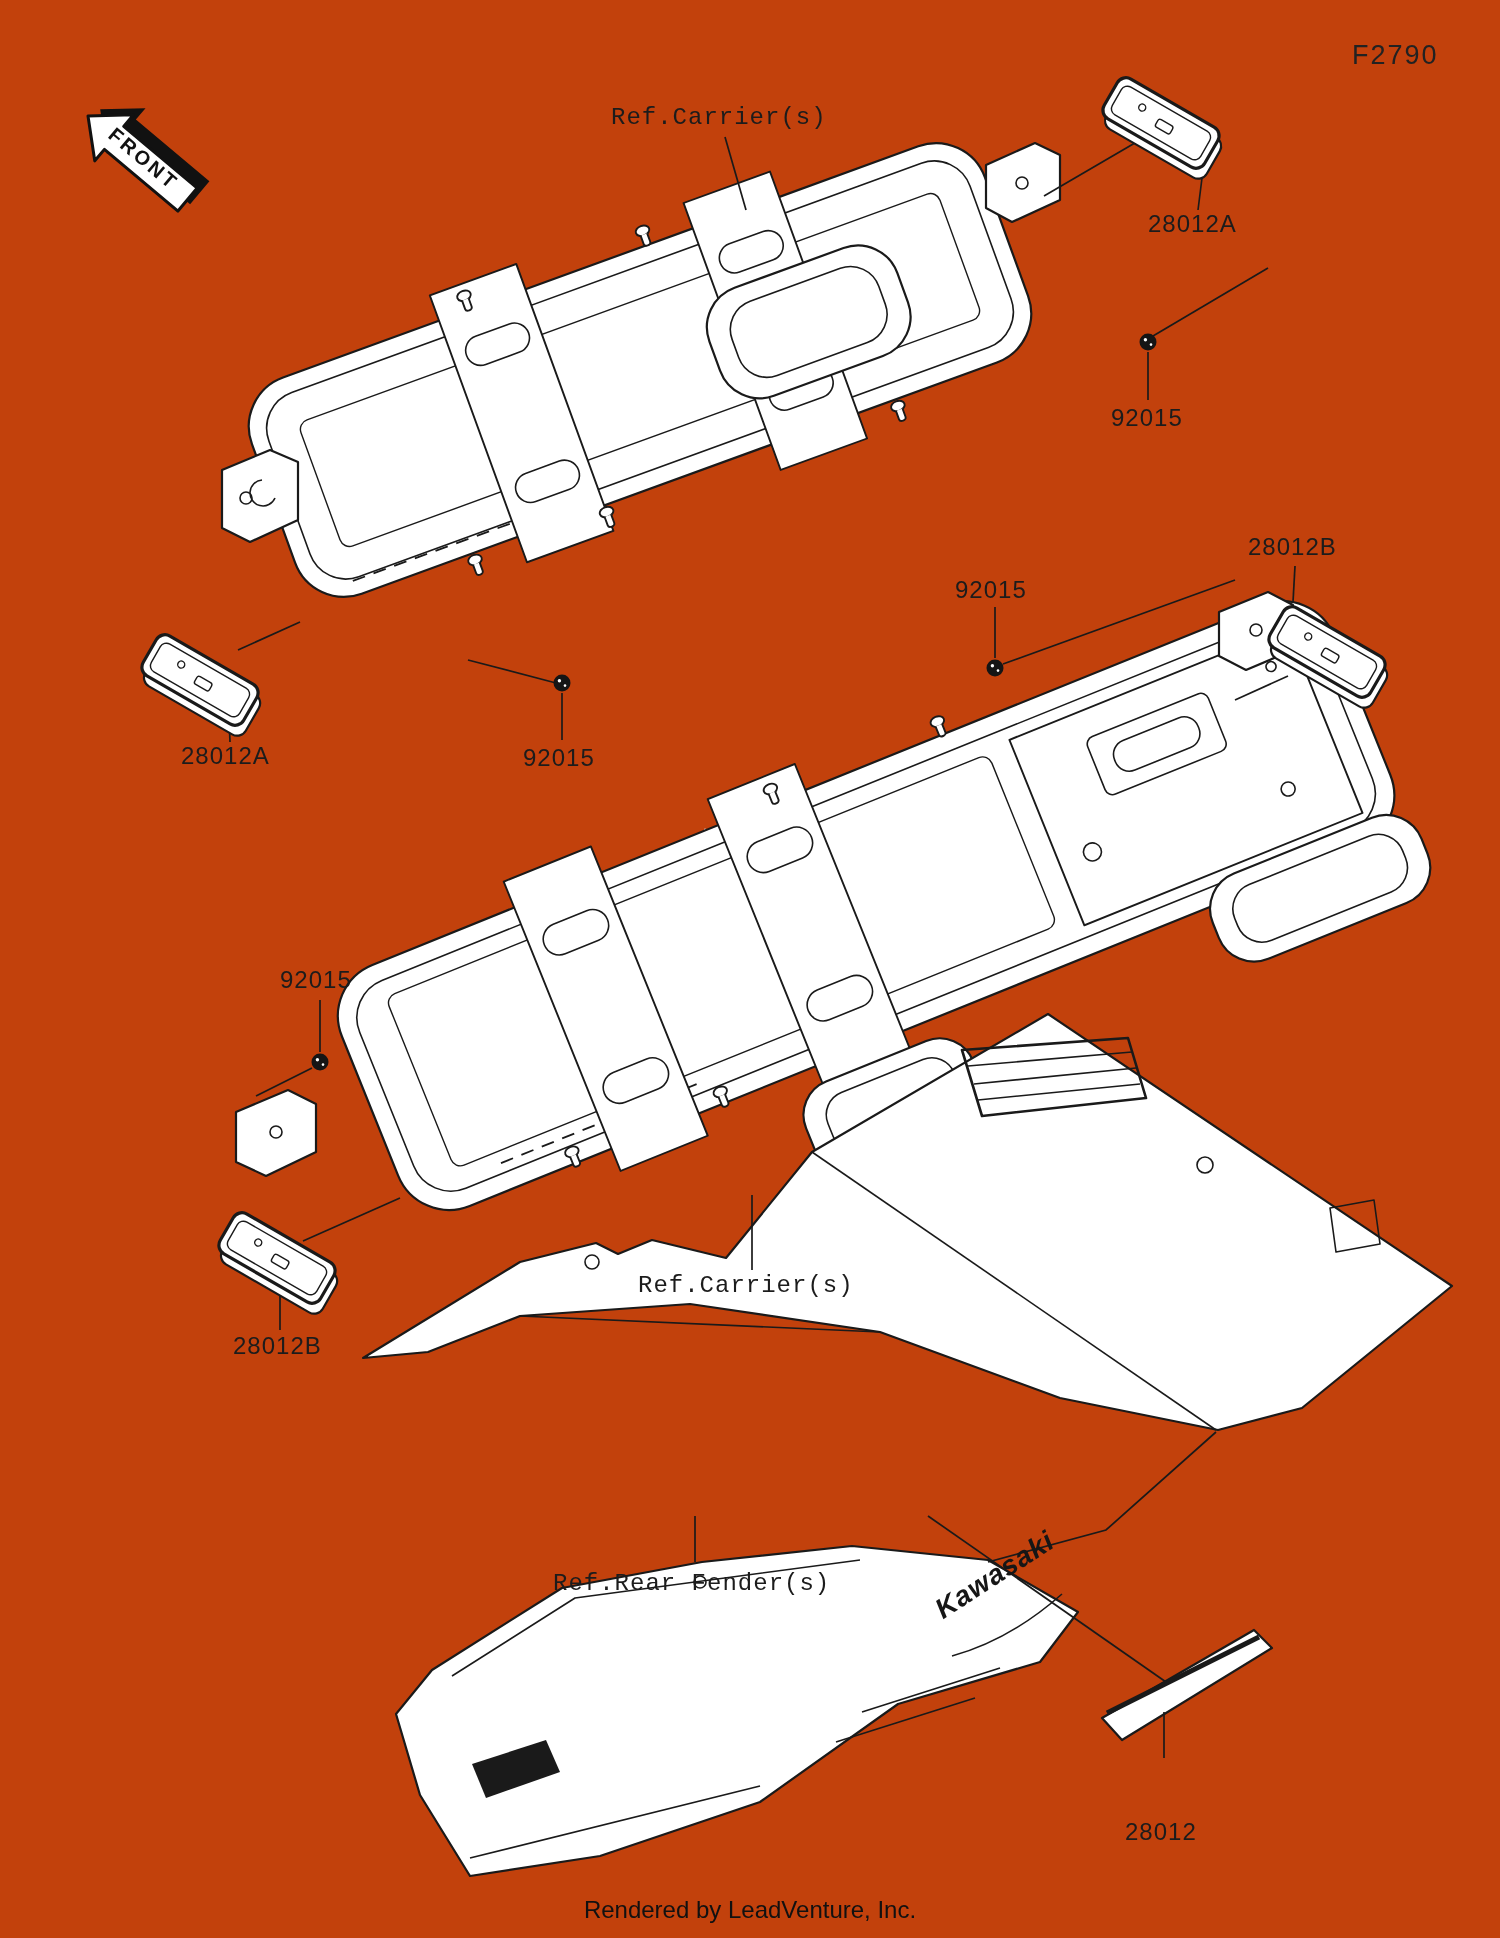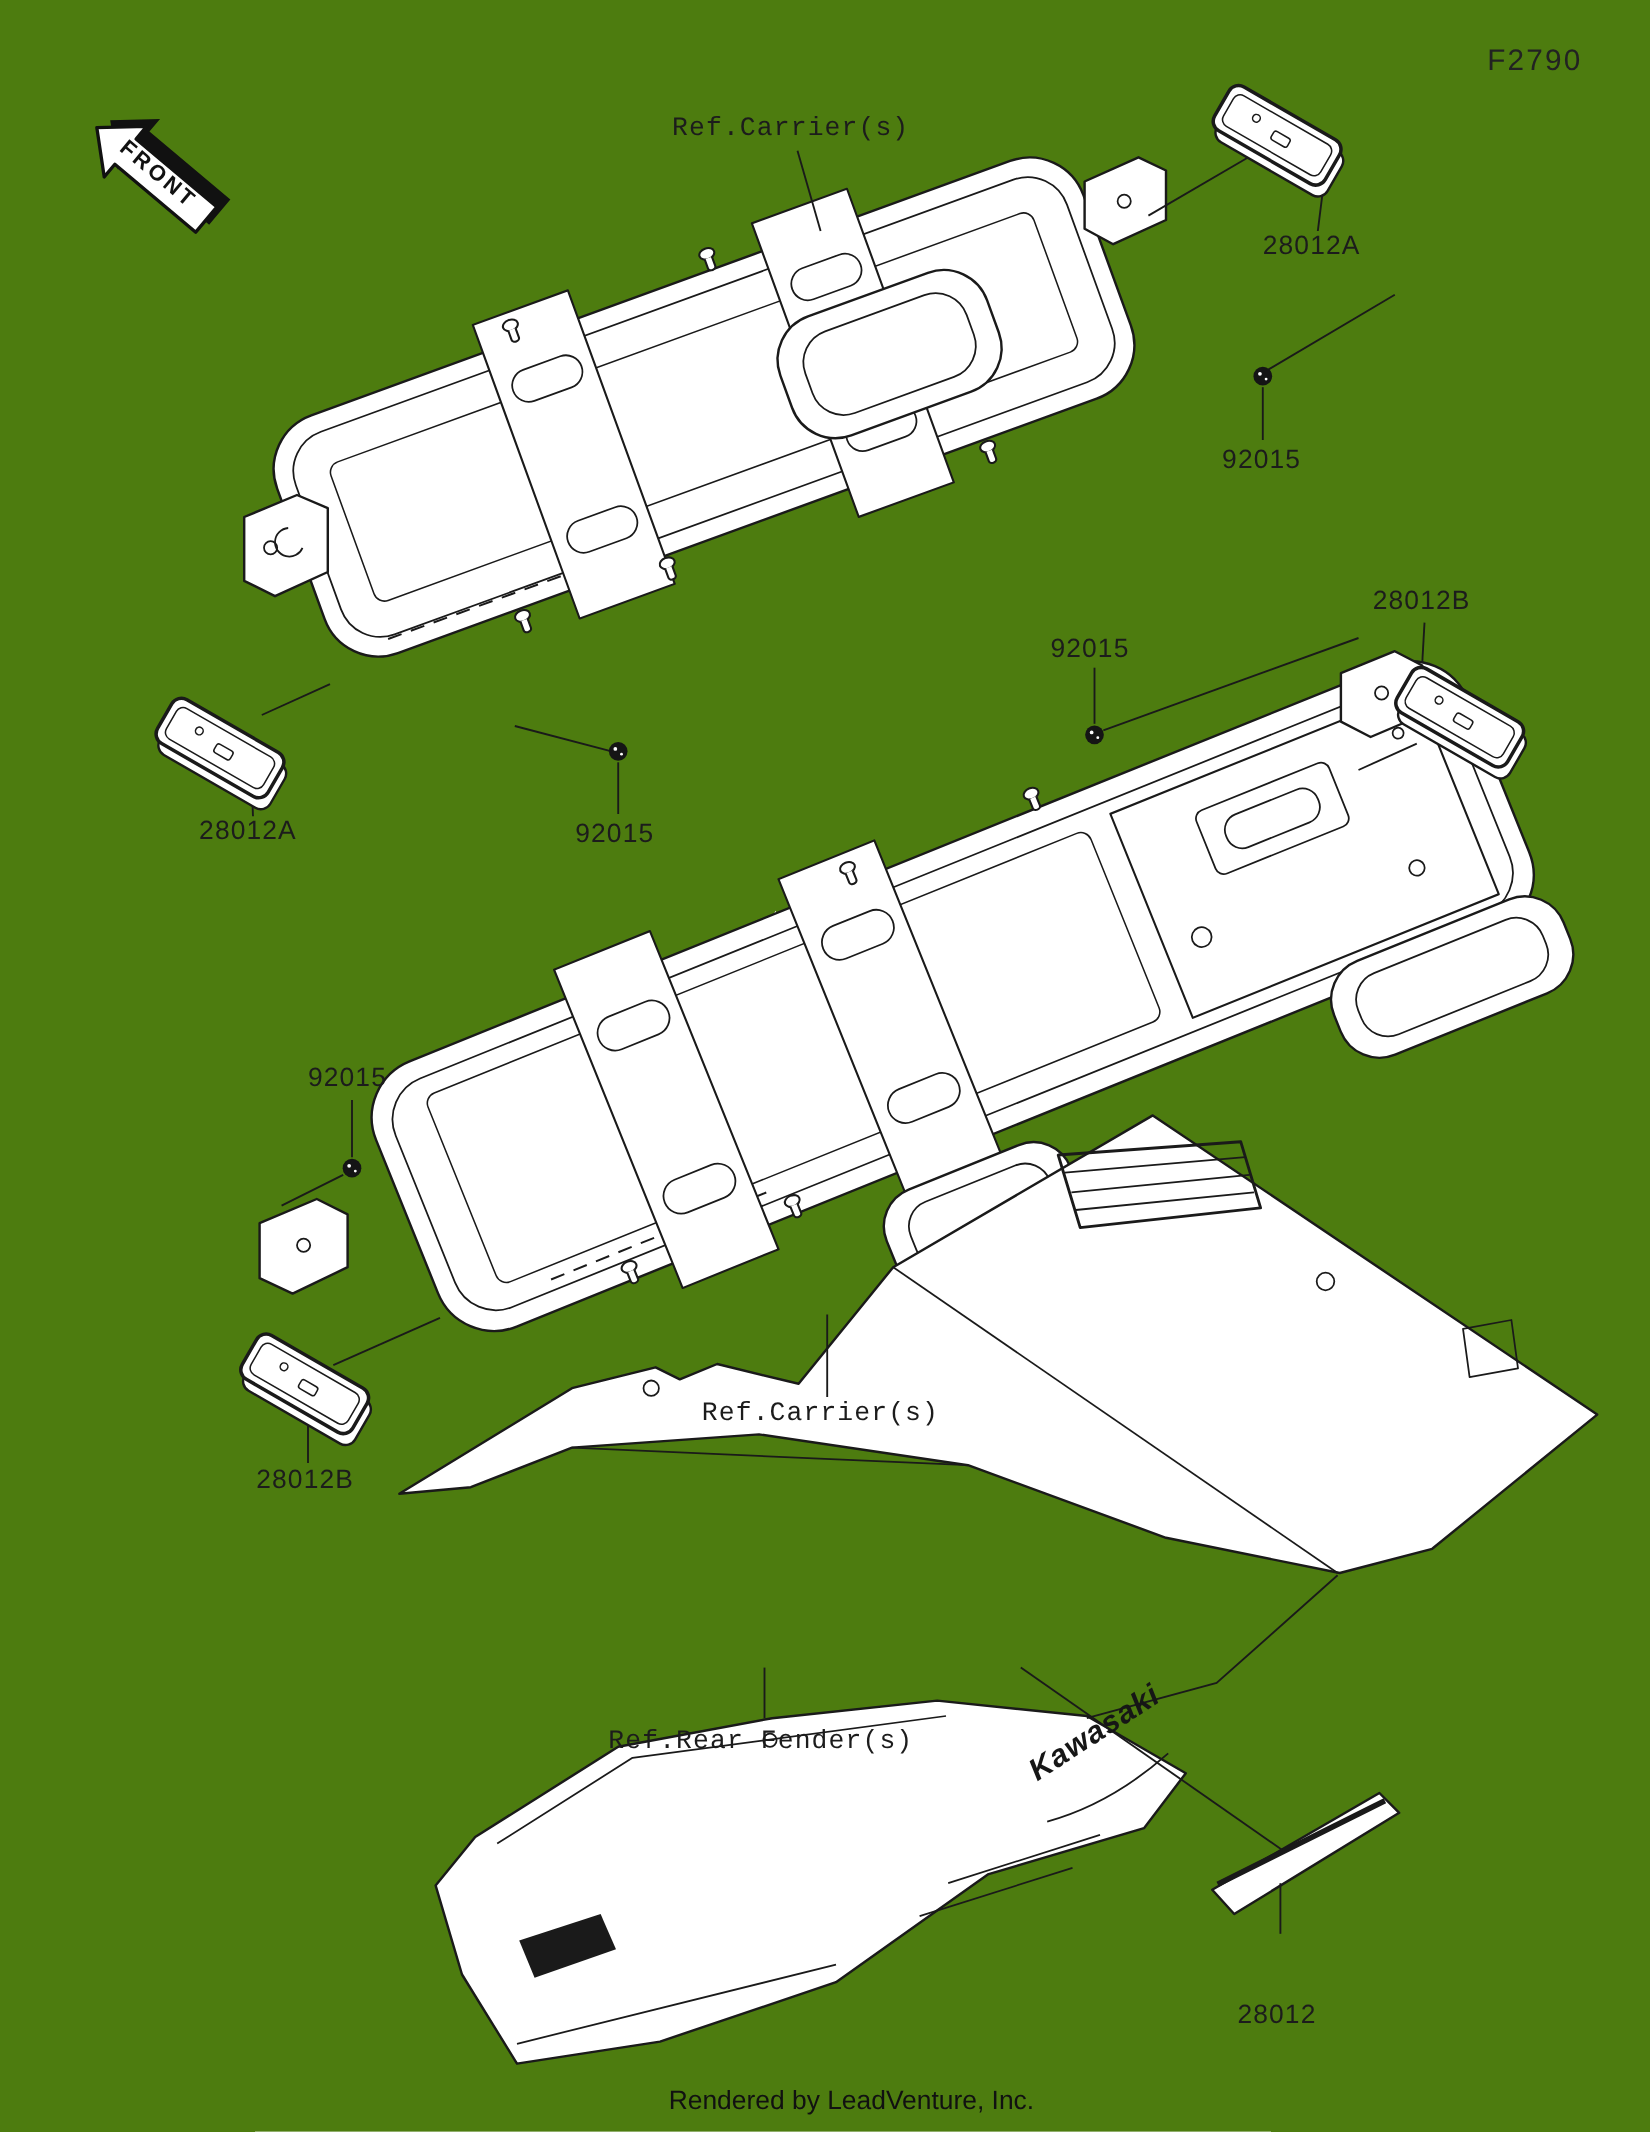--- a/index.html
+++ b/index.html
@@ -1,16 +1,16 @@
 <!DOCTYPE html>
 <html><head>
 <meta charset="utf-8">
 <style>
   html,body{margin:0;padding:0;background:#fff;}
-  .stage{position:relative;width:1500px;height:1938px;background:#4d7c0f;overflow:hidden;
+  .stage{position:relative;width:1500px;height:1938px;background:#c2410c;overflow:hidden;
          font-family:"Liberation Sans",sans-serif;color:#1c1c1c;}
   svg.art{position:absolute;left:0;top:0;}
   
   .s25{fill:none;stroke:#1a1a1a;stroke-width:2.6;stroke-linejoin:round;}
   .s16{fill:none;stroke:#1a1a1a;stroke-width:1.6;stroke-linejoin:round;}
   .s14{fill:none;stroke:#1a1a1a;stroke-width:1.4;stroke-linejoin:round;}
   .f20{fill:#fff;stroke:#1a1a1a;stroke-width:2.2;stroke-linejoin:round;}
   .f18{fill:#fff;stroke:#1a1a1a;stroke-width:1.9;stroke-linejoin:round;}
   .f28{fill:#fff;stroke:#1a1a1a;stroke-width:3.2;stroke-linejoin:round;}
   .lead{fill:none;stroke:#1a1a1a;stroke-width:1.7;}
@@ -20,21 +20,21 @@
   
   .part-label{position:absolute;font-size:24px;letter-spacing:1px;color:#1c1c1c;line-height:1;white-space:nowrap;cursor:pointer;}
   .ref-label{position:absolute;font-family:Liberation Mono, monospace;font-size:24px;letter-spacing:1px;color:#1c1c1c;line-height:1;white-space:nowrap;cursor:pointer;}
   .fig-code{position:absolute;left:1352px;top:42px;font-size:27px;letter-spacing:2px;color:#222;line-height:1;}
   .front-text{position:absolute;left:118px;top:124px;transform:rotate(40deg);transform-origin:left top;
               font-size:20px;font-weight:bold;letter-spacing:3px;color:#111;line-height:1;}
   .kawasaki{position:absolute;left:938px;top:1598px;transform:rotate(-33deg);transform-origin:left center;
             font-style:italic;font-weight:bold;font-size:28px;letter-spacing:1px;color:#161616;line-height:1;}
   .wm-text{position:absolute;left:50%;top:1064px;transform:translateX(-50%);font-size:48px;font-weight:600;
            letter-spacing:13px;color:#ececec;line-height:1;white-space:nowrap;}
-  .footer{position:absolute;left:50%;top:1896px;transform:translateX(-50%);font-size:24px;color:#111;line-height:1.2;white-space:nowrap;margin-left:24px;}
+  .footer{position:absolute;left:50%;top:1896px;transform:translateX(-50%);font-size:24px;color:#111;line-height:1.2;white-space:nowrap;}
 </style>
 </head>
 <body>
 
 <div class="stage">
 
 <svg class="art" width="1500" height="1938" viewBox="0 0 1500 1938">
   <defs>
     <g id="reflector-shape">
       <rect x="-58" y="-23" width="116" height="46" rx="10" transform="translate(7,8)" class="f20"></rect>

